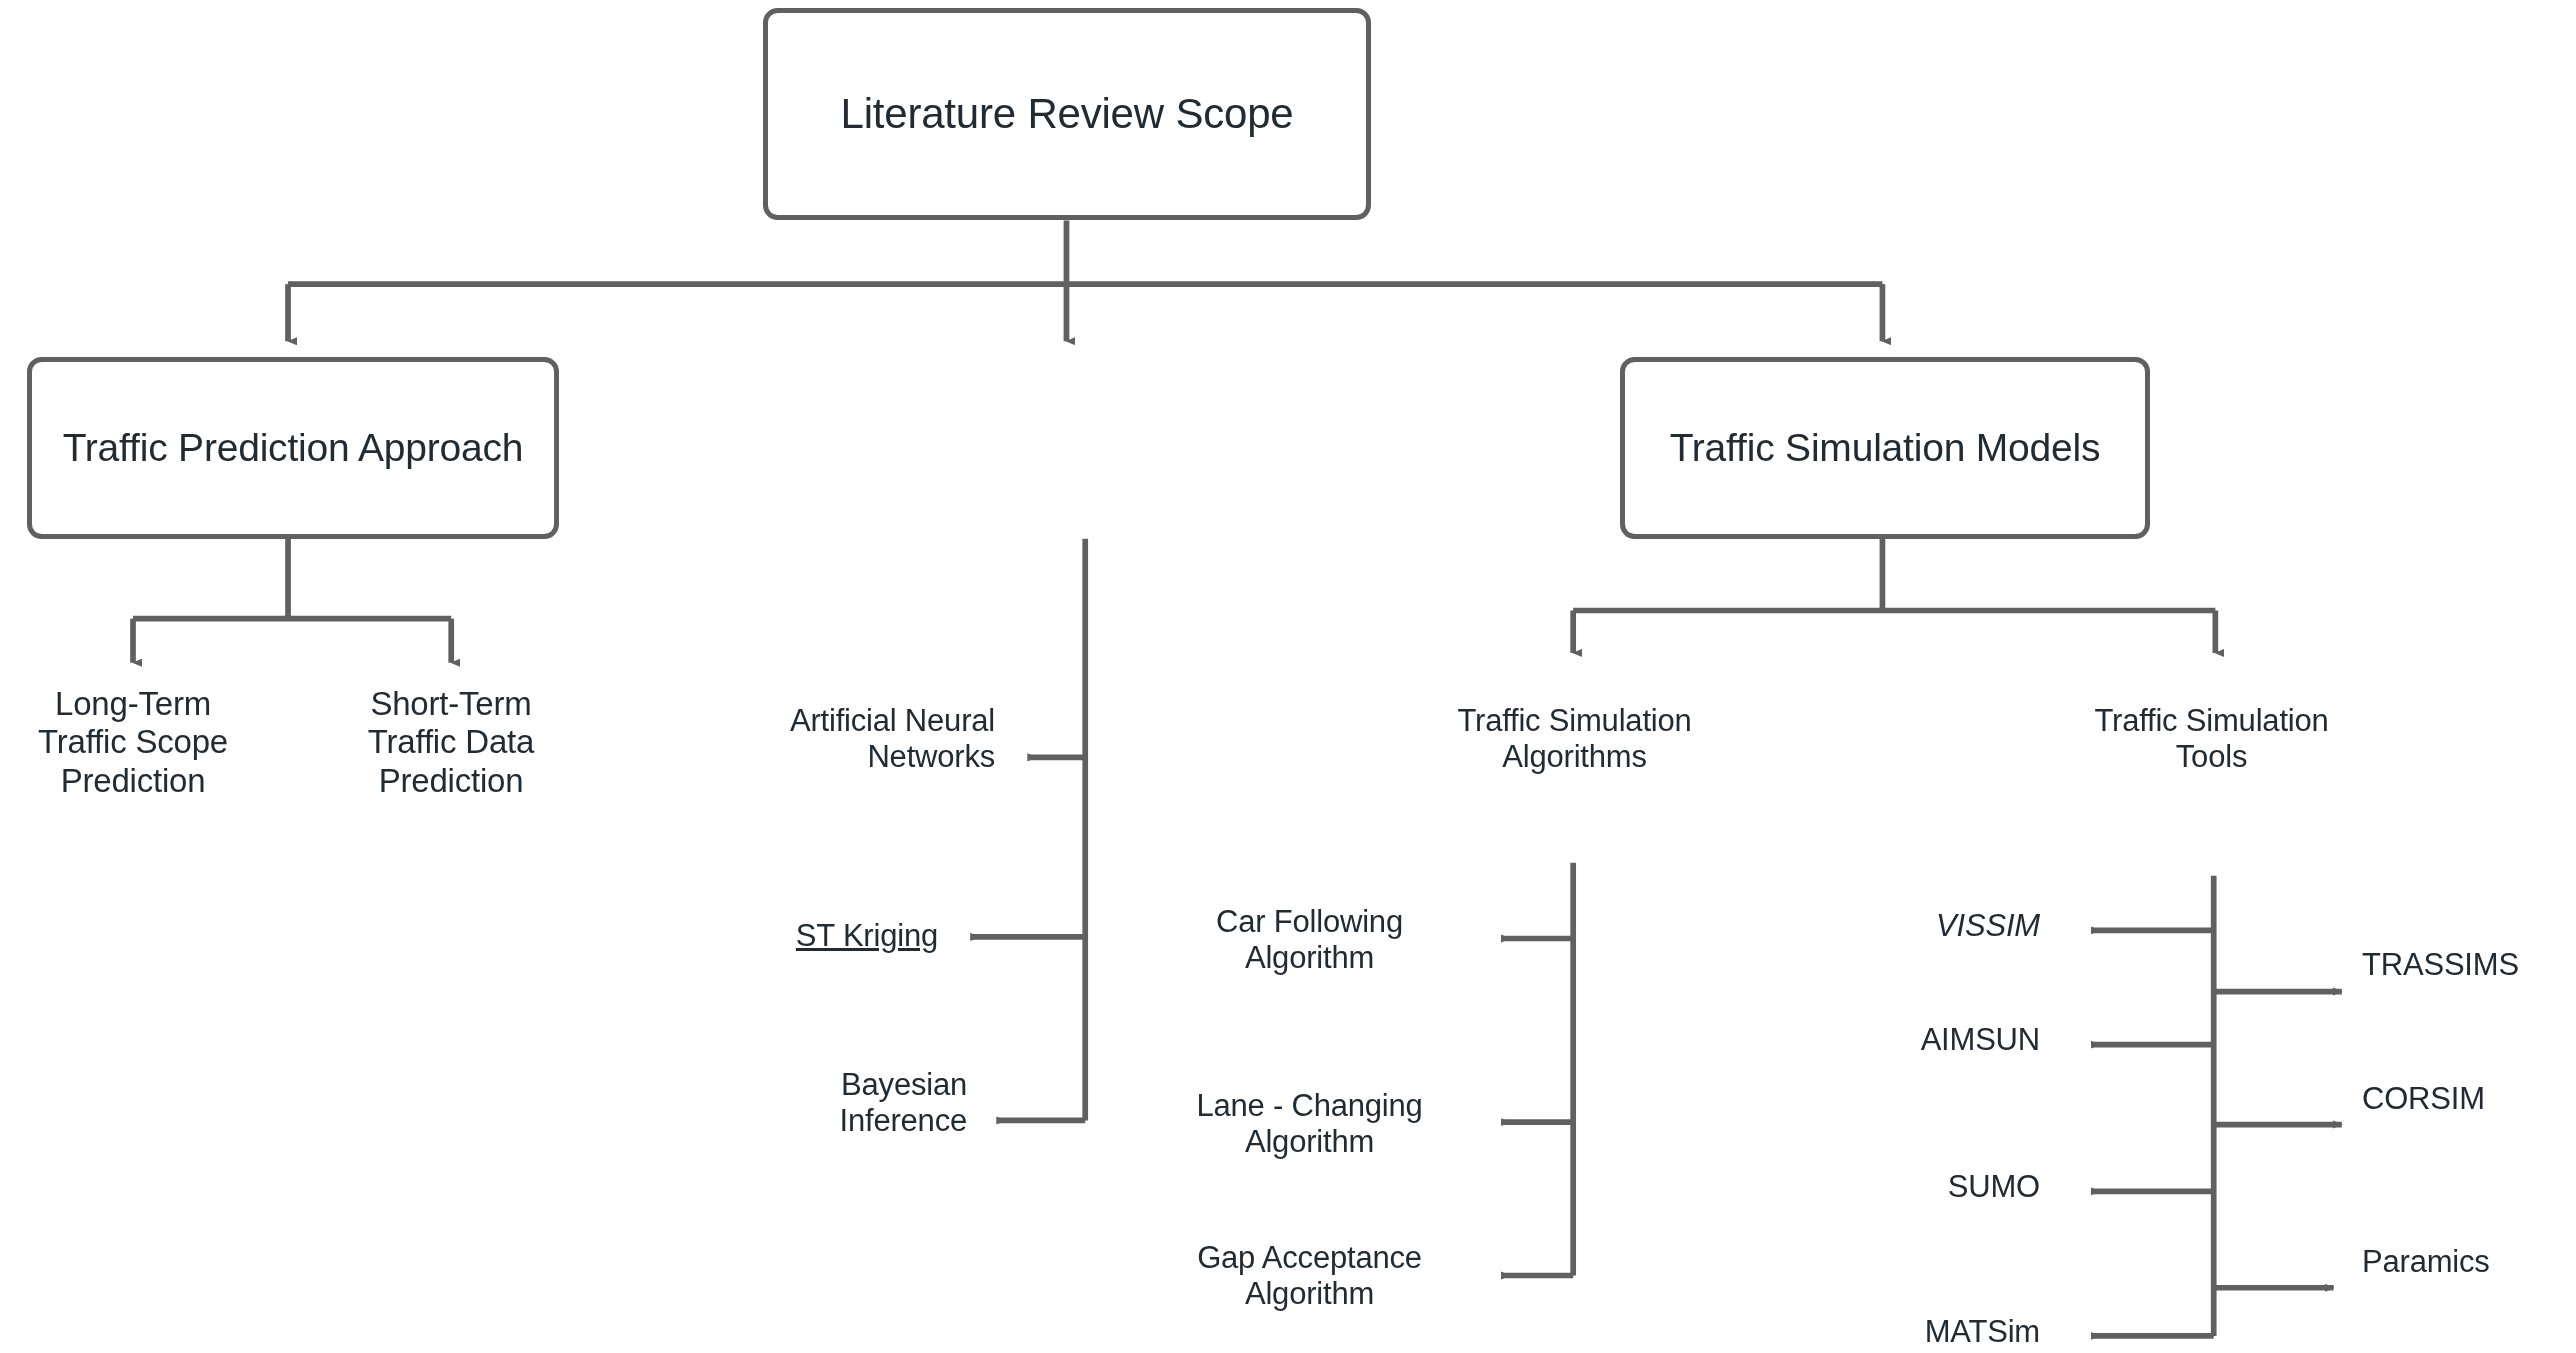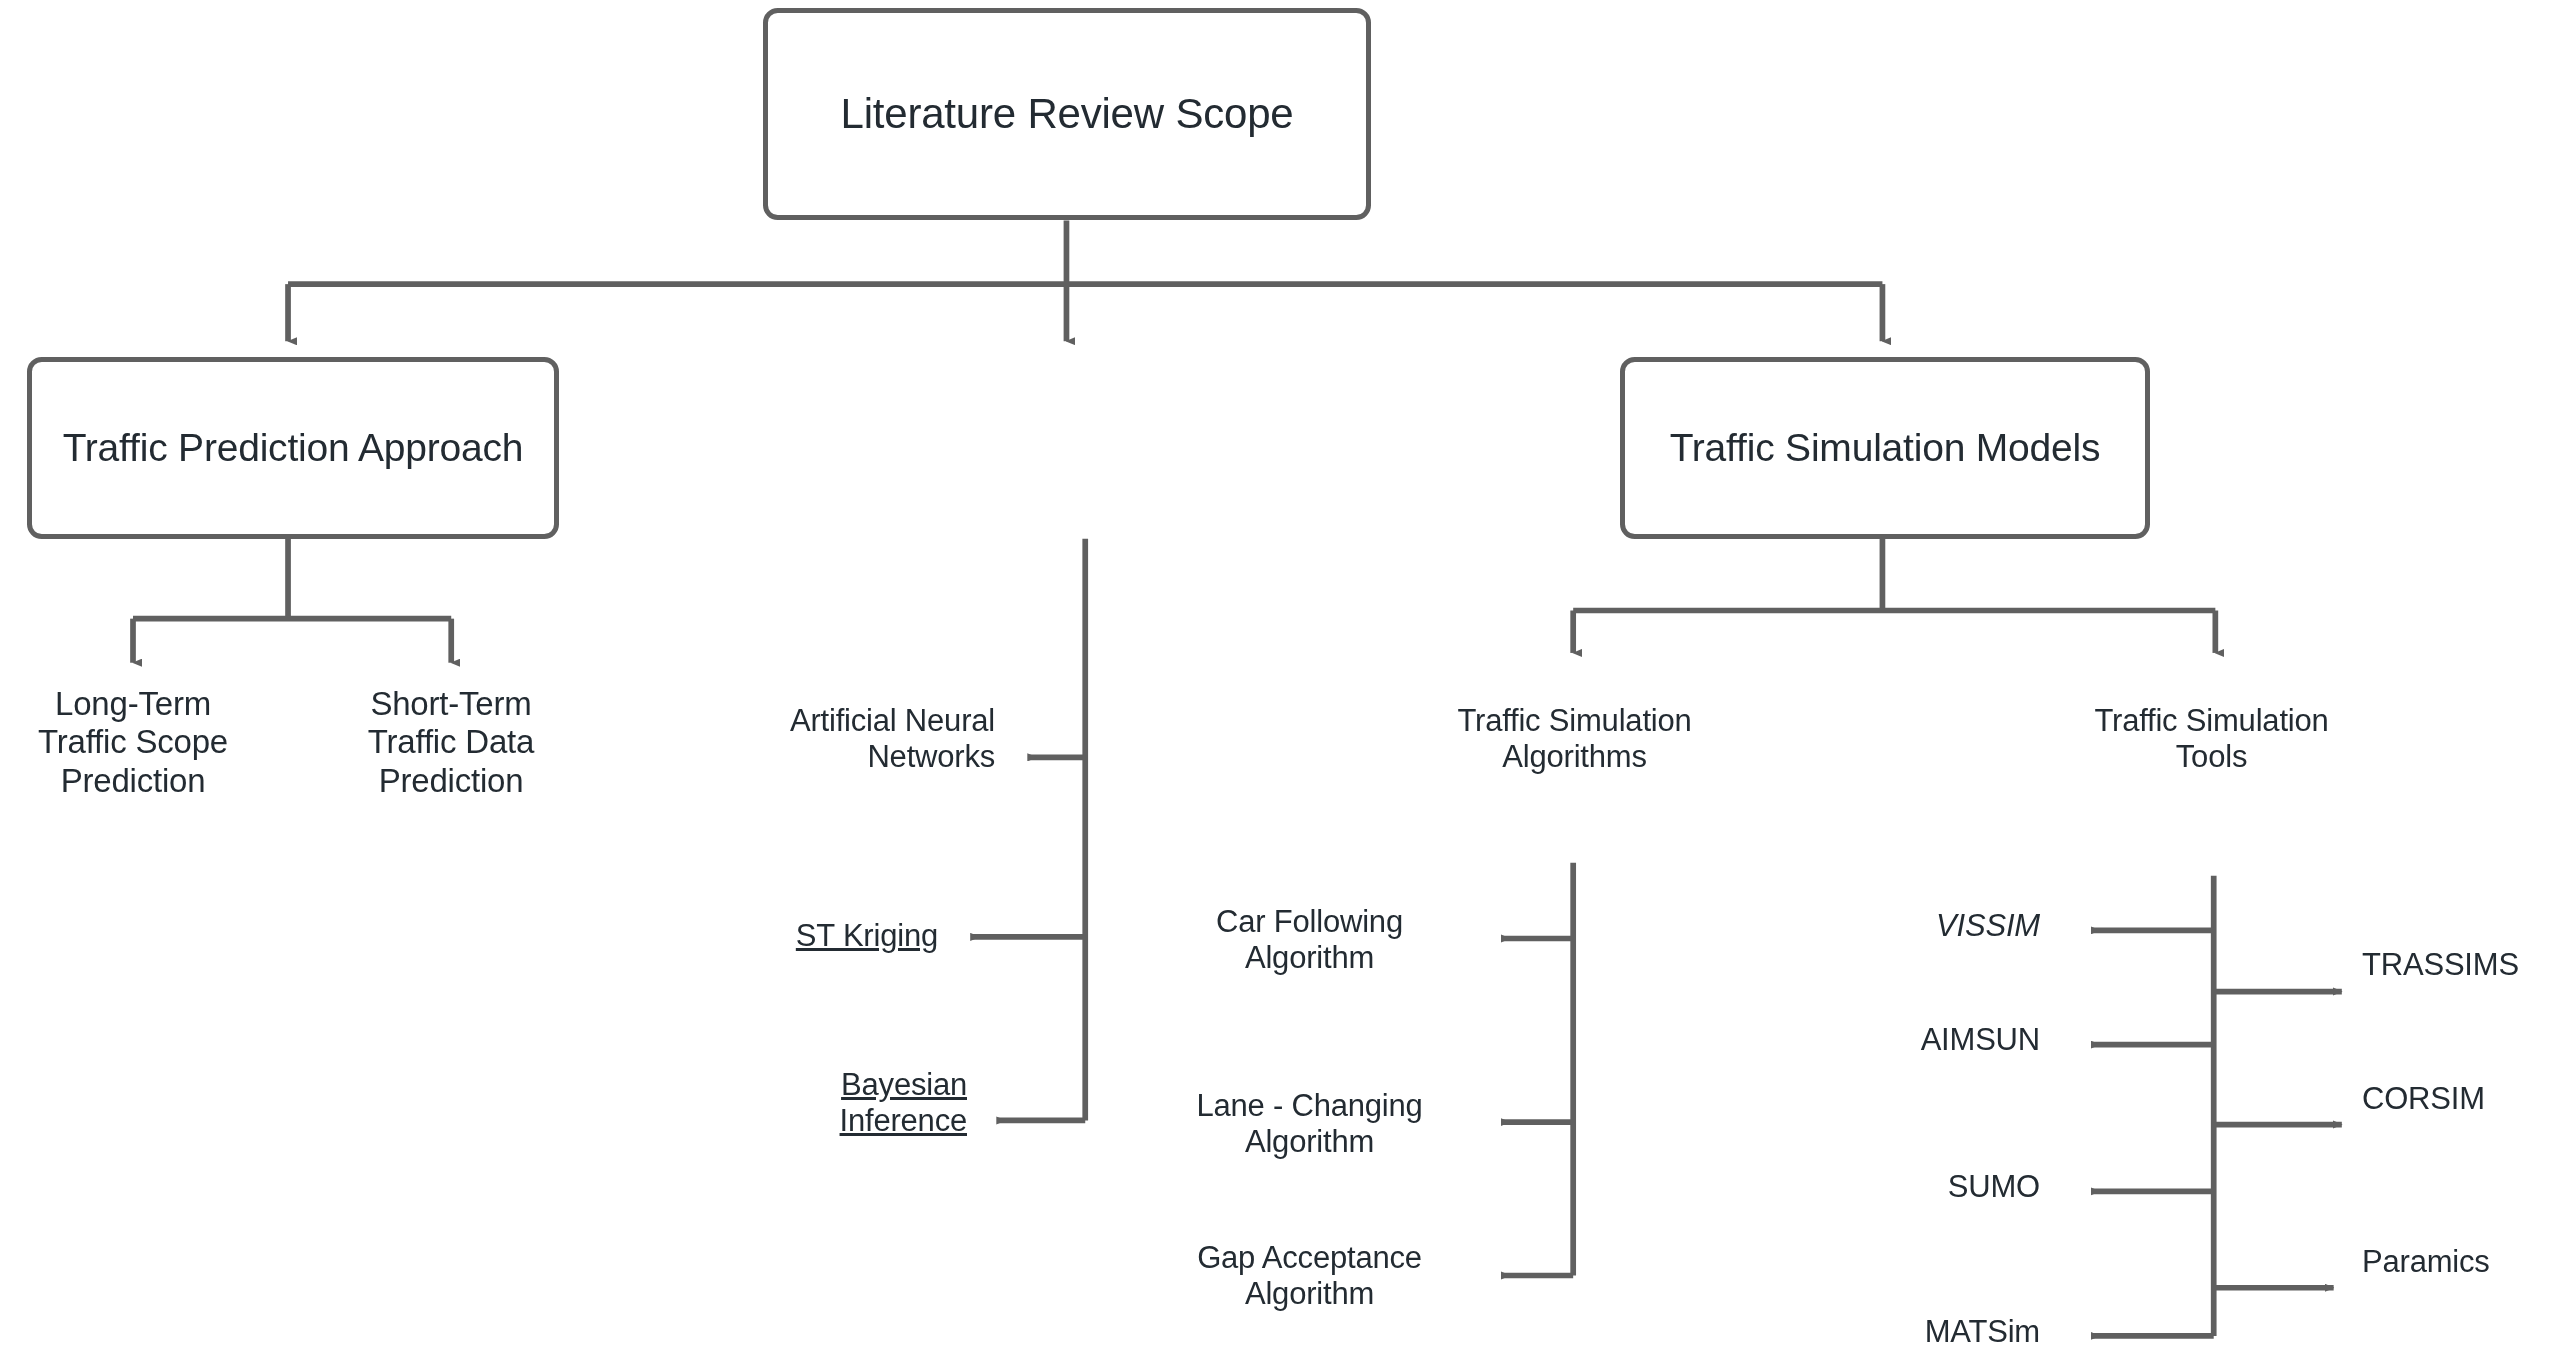--- a/index.html
+++ b/index.html
@@ -142,21 +142,21 @@
 
   <div class="leaf-label size-l3" style="left:318px; top:685px; width:266px;">Short-Term
 Traffic Data
 Prediction</div>
 
   <div class="leaf-label size-l4 align-right" style="left:620px; top:703px; width:375px;">Artificial Neural
 Networks</div>
 
   <div class="leaf-label size-l4 align-right" style="left:620px; top:918px; width:318px;text-decoration:underline;">ST Kriging</div>
 
-  <div class="leaf-label size-l4 align-right" style="left:620px; top:1067px; width:347px;text-decoration:underline;">Bayesian
+  <div class="leaf-label size-l4 align-right" style="left:620px; top:1067px; width:347px;">Bayesian
 Inference</div>
 
   <div class="leaf-label size-l4" style="left:1399px; top:703px; width:351px;">Traffic Simulation
 Algorithms</div>
 
   <div class="leaf-label size-l4" style="left:2036px; top:703px; width:351px;">Traffic Simulation
 Tools</div>
 
   <div class="leaf-label size-l4" style="left:1138px; top:904px; width:343px;">Car Following
 Algorithm</div>

